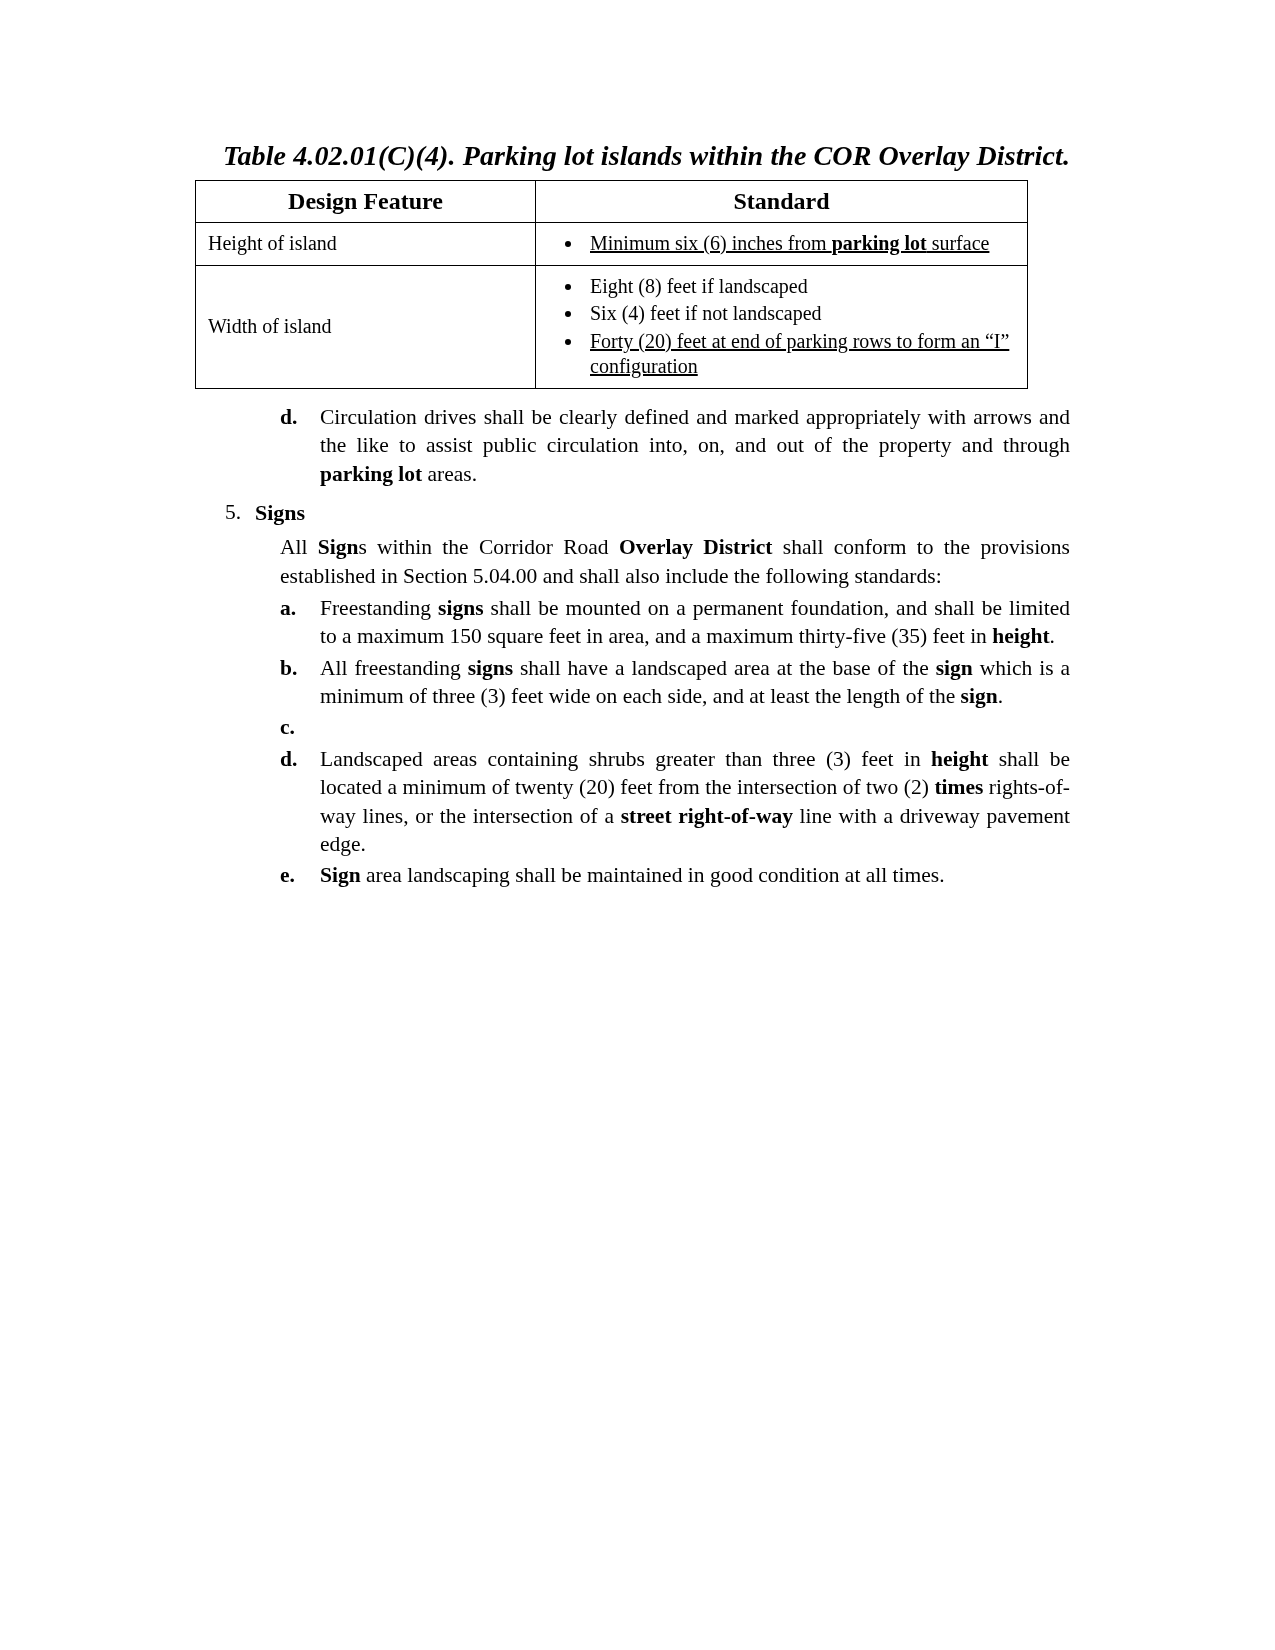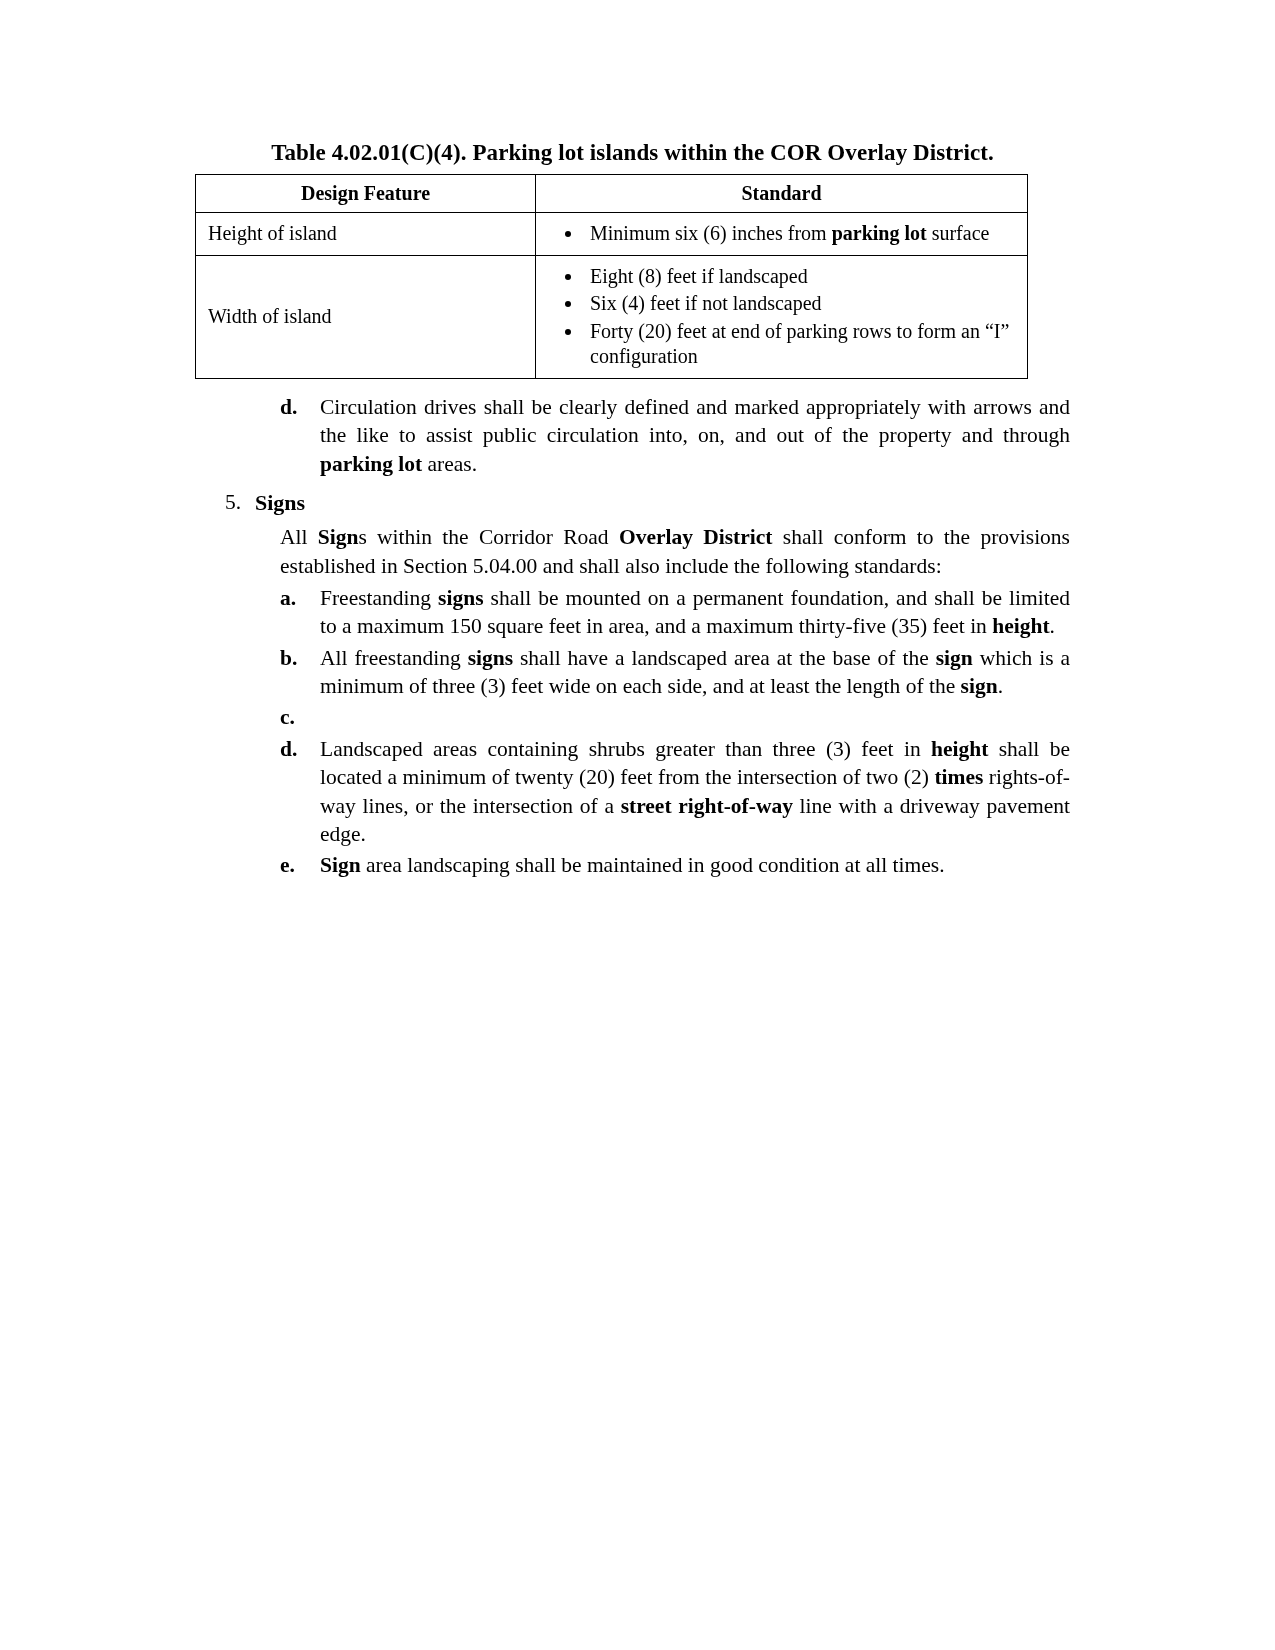--- a/index.html
+++ b/index.html
@@ -15,61 +15,62 @@
     position: relative;
   }
   .page {
     position: relative;
     width: 1275px;
     height: 1650px;
     box-sizing: border-box;
     padding: 140px 205px 0 195px;
   }
   .table-caption {
-    font-size: 23px;
+    font-size: 28px;
     font-weight: bold;
-    text-align: center;
+    text-align: right;
     margin: 0 0 8px 0;
     letter-spacing: 0.1px;
+    font-style: italic;
   }
   table.islands {
     border-collapse: collapse;
     width: 832px;
     margin: 0 0 0 0;
     table-layout: fixed;
   }
   table.islands td, table.islands th {
     border: 1px solid #000;
     vertical-align: middle;
     padding: 8px 12px;
     font-size: 20px;
     font-weight: normal;
   }
   table.islands th {
     text-align: center;
     font-weight: bold;
-    font-size: 20px;
+    font-size: 24px;
     padding: 7px 0;
   }
   .col-feature { width: 340px; }
   .col-standard { width: 492px; }
   td.feature {
     padding-left: 16px;
   }
   ul.std {
     margin: 0;
     padding: 0 0 0 36px;
     list-style-type: disc;
   }
   ul.std li {
     margin: 0 0 2px 0;
     padding-left: 6px;
     line-height: 1.28;
   }
-  ul.std li:last-child { margin-bottom: 0; }
+  ul.std li:last-child { margin-bottom: 0; text-decoration: underline; }
 
   .body-text {
     font-size: 21.5px;
     line-height: 1.32;
     text-align: justify;
   }
   .item-d-top {
     display: flex;
     margin-top: 14px;
     padding-left: 85px;

